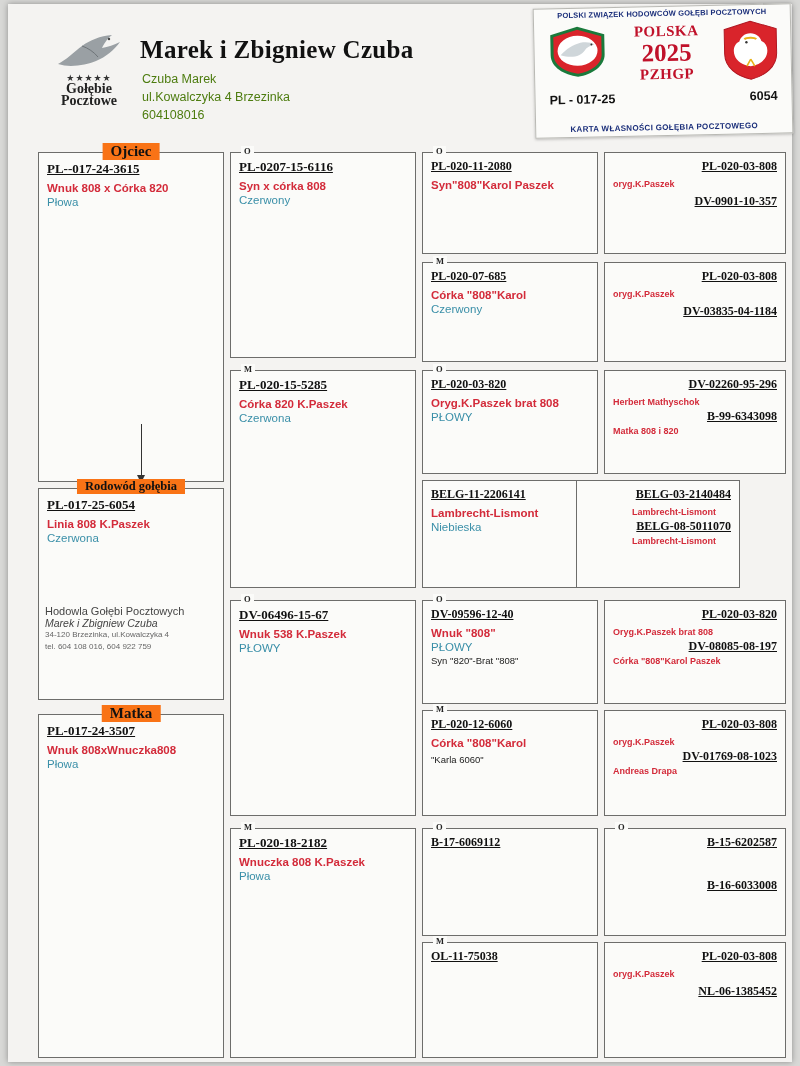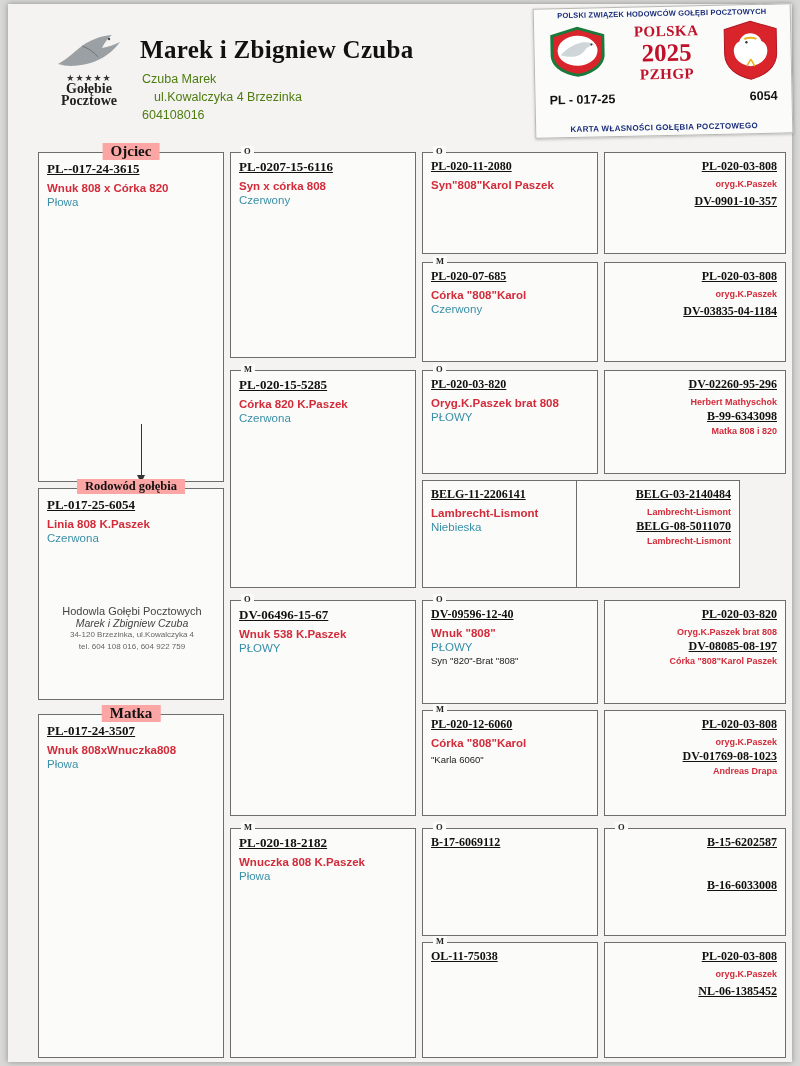--- a/index.html
+++ b/index.html
@@ -24,21 +24,21 @@
     display:block;margin:0 auto;width:74px;height:44px;
   }
   .stars{font-size:9px;color:#333;letter-spacing:1px;line-height:9px;}
   .logo .ltxt{font-size:14px;font-weight:bold;color:#222;line-height:12px;font-family:"Liberation Serif",serif;}
   .hdr-title{
     position:absolute;left:92px;top:10px;font-size:25px;font-weight:bold;color:#111;
     font-family:"Liberation Serif",serif;letter-spacing:.3px;
   }
   .hdr-line{position:absolute;left:94px;font-size:12.5px;color:#4d7c0f;}
   .hdr-l1{top:46px;}
-  .hdr-l2{top:64px;margin-left:12px;}
+  .hdr-l2{top:64px;}
   .hdr-l3{top:82px;}
   
   .card{
     position:absolute;left:526px;top:2px;width:256px;height:128px;
     background:#fbfbf9;border:1px solid #b9b9b4;
     transform:rotate(-1.2deg);
     box-shadow:0 1px 3px rgba(0,0,0,.25);
   }
   .card-top{
     position:absolute;left:0;top:2px;width:100%;text-align:center;
@@ -60,42 +60,42 @@
   .box{
     position:absolute;background:#fbfbf9;border:1px solid #6d6d6b;
     box-sizing:border-box;
   }
   .tag{
     position:absolute;top:-7px;left:10px;background:#fbfbf9;padding:0 3px;
     font-size:8.5px;font-weight:bold;color:#222;font-family:"Liberation Serif",serif;
   }
   .cap{
     position:absolute;top:-10px;left:50%;transform:translateX(-50%);
-    background:#fca5a5;padding:0 8px;font-size:15px;font-weight:bold;color:#111;
+    background:#f97316;padding:0 8px;font-size:15px;font-weight:bold;color:#111;
     font-family:"Liberation Serif",serif;white-space:nowrap;
   }
   .cap.small{font-size:12.5px;}
   .ring{
     font-size:13px;font-weight:bold;color:#111;text-decoration:underline;
     white-space:nowrap;font-family:"Liberation Serif",serif;
   }
   .ring.sm{font-size:12px;}
   .red{color:#d32b3a;font-size:11.5px;font-weight:bold;}
   .blue{color:#3a8fa8;font-size:11.5px;}
   .blk{color:#222;font-size:9.5px;}
   .pad{padding:8px 8px 4px 8px;}
   .pad.t{padding-top:6px;}
   .ln{margin-top:5px;}
   .ln2{margin-top:2px;}
   
   .g4 .ring{font-size:12px;text-align:right;}
-  .g4 .red{font-size:9px;text-align:right;}
+  .g4 .red{font-size:9px;}
   
   .breeder{
-    position:absolute;font-size:10px;color:#555;line-height:12px;text-align:center;
+    position:absolute;font-size:10px;color:#555;line-height:12px;text-align:left;
   }
   .breeder .b1{font-size:11px;color:#444;}
   .breeder .b2{font-style:italic;font-size:10.5px;color:#444;}
   .breeder .b3{font-size:8px;color:#666;}
   .breeder .b4{font-size:8px;color:#666;}
   
   .arrow{position:absolute;left:133px;top:420px;width:1px;height:58px;background:#333;}
   .arrow:after{
     content:"";position:absolute;left:-4px;bottom:-1px;
     border-left:4.5px solid transparent;border-right:4.5px solid transparent;

